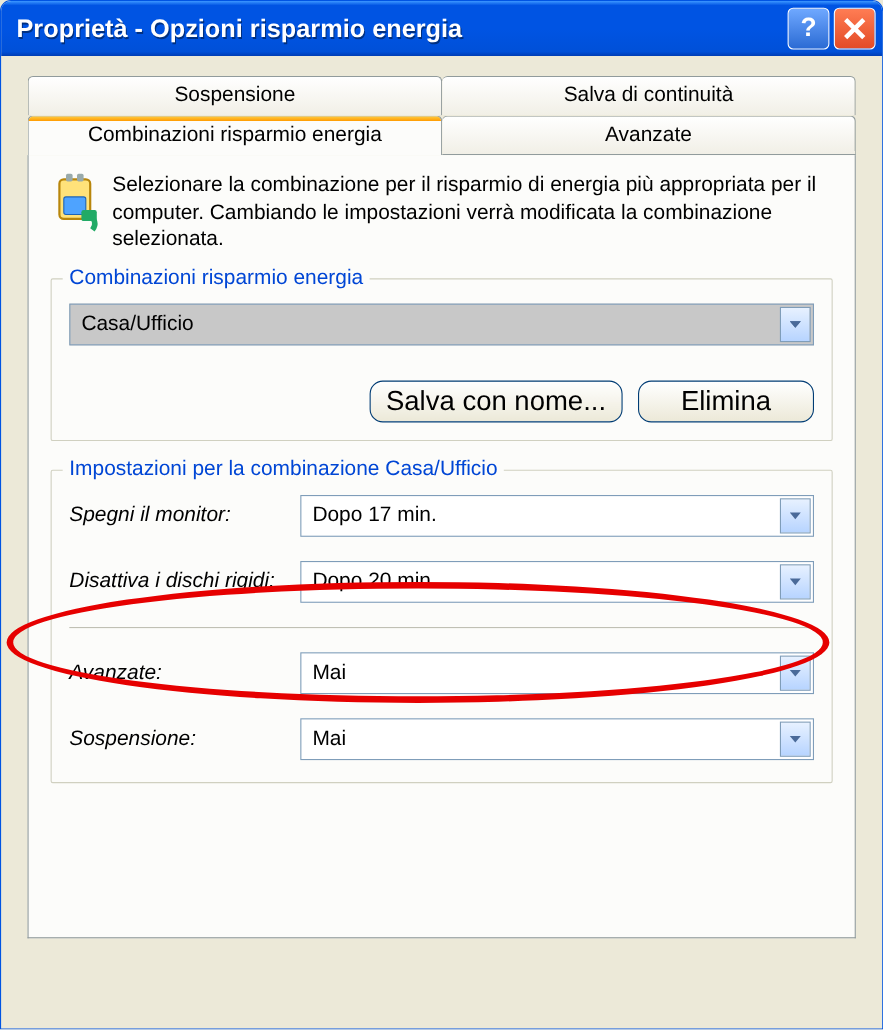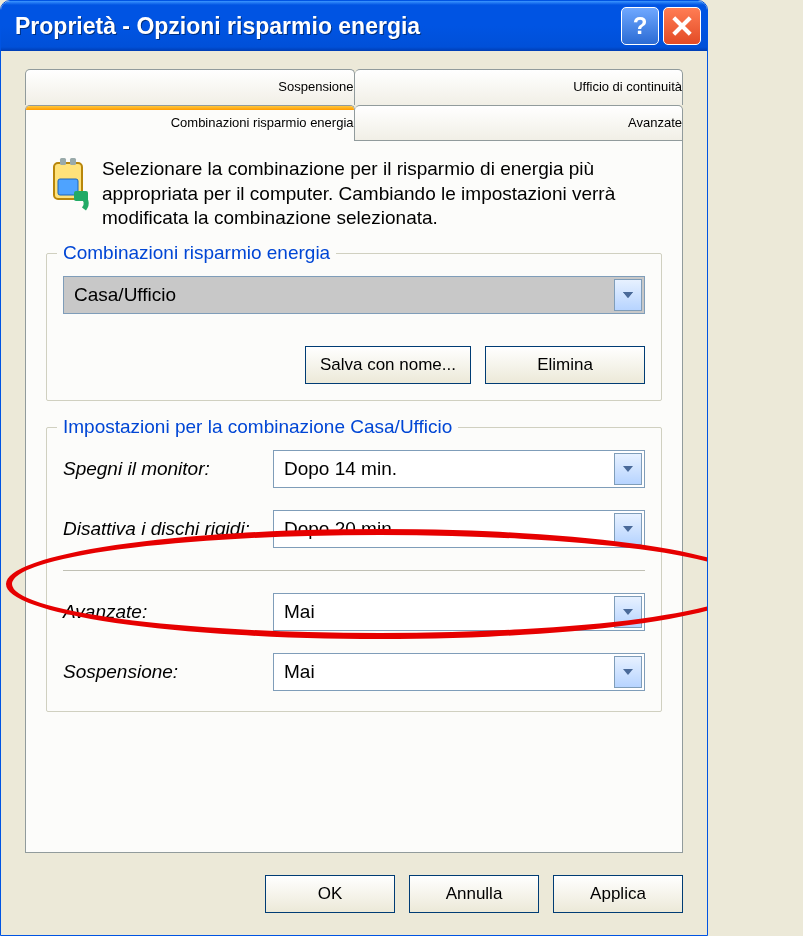--- a/index.html
+++ b/index.html
@@ -5,21 +5,21 @@
   * { box-sizing: border-box; }
   body {
     margin: 0;
     padding: 0;
     font-family: Tahoma, Arial, sans-serif;
     font-size: 19px;
     background: #ece9d8;
     overflow: hidden;
   }
   .window {
-    width: 708px;
+    width: 803px;
     height: 936px;
     background: #ece9d8;
     border: 1px solid #0054e3;
     border-radius: 10px 10px 0 0;
     overflow: hidden;
     position: relative;
   }
   .titlebar {
     height: 50px;
     background: linear-gradient(to bottom, #3a95ff 0%, #0054e3 8%, #0054e3 50%, #0050d8 92%, #003db3 100%);
@@ -60,23 +60,23 @@
     padding: 18px 24px 12px 24px;
   }
 
   
   .tab-row { display: flex; }
   .tab {
     flex: 1;
     height: 36px;
     border: 1px solid #919b9c;
     background: linear-gradient(to bottom, #fff, #f1efe6);
-    text-align: right;
+    text-align: center;
     line-height: 34px;
-    font-size: 13px;
+    font-size: 19px;
     position: relative;
     cursor: default;
   }
   .tab-row.top .tab {
     border-bottom: none;
     border-radius: 5px 5px 0 0;
   }
   .tab-row.bottom .tab {
     border-radius: 5px 5px 0 0;
   }
@@ -162,24 +162,24 @@
     display: flex;
     justify-content: flex-end;
     gap: 14px;
     margin-top: 32px;
   }
   .xp-btn {
     min-width: 160px;
     height: 38px;
     border: 1px solid #003c74;
     background: linear-gradient(to bottom, #fff, #ece9d8);
-    border-radius: 0;
+    border-radius: 12px;
     text-align: center;
     line-height: 36px;
-    font-size: 17px;
+    font-size: 25px;
     padding: 0 14px;
     cursor: default;
   }
 
   .settings-row {
     display: flex;
     align-items: center;
     margin-bottom: 22px;
     gap: 10px;
   }
@@ -227,21 +227,21 @@
             <path d="M2 2 L14 14 M14 2 L2 14" stroke="#fff" stroke-width="3" fill="none"></path>
           </svg>
       </div>
     </div>
   </div>
 
   <div class="client">
 
     <div class="tab-row top">
       <div class="tab"><span>Sospensione</span></div>
-      <div class="tab"><span>Ufficio di continuità</span></div>
+      <div class="tab"><span>Salva di continuità</span></div>
     </div>
     <div class="tab-row bottom">
       <div class="tab"><span>Combinazioni risparmio energia</span></div>
       <div class="tab"><span>Avanzate</span></div>
     </div>
 
     <div class="tab-panel">
 
       <div class="intro">
         <div class="battery-icon">
@@ -273,21 +273,21 @@
           <div class="xp-btn">Elimina</div>
         </div>
       </div>
 
       <div class="groupbox" style="position:relative;">
         <div class="groupbox-legend">Impostazioni per la combinazione Casa/Ufficio</div>
 
         <div class="settings-row">
           <div class="settings-label">Spegni il monitor:</div>
           <div class="combo settings-combo">
-            <span>Dopo 14 min.</span>
+            <span>Dopo 17 min.</span>
             <span class="combo-btn">
                 <svg viewBox="0 0 12 8">
                   <polygon points="1,1 11,1 6,7" fill="#4a6a99"></polygon>
                 </svg>
               </span>
           </div>
         </div>
 
         <div class="settings-row">
           <div class="settings-label">Disattiva i dischi rigidi:</div>
@@ -326,19 +326,14 @@
               </span>
           </div>
         </div>
       </div>
 
       <div class="annotation" style="left:-20px; top:388px; width:748px; height:110px;"></div>
 
     </div>
   </div>
 
-  <div class="footer-btns">
-    <div class="xp-btn">OK</div>
-    <div class="xp-btn">Annulla</div>
-    <div class="xp-btn">Applica</div>
-  </div>
 
 </div>
 
 </body></html>

